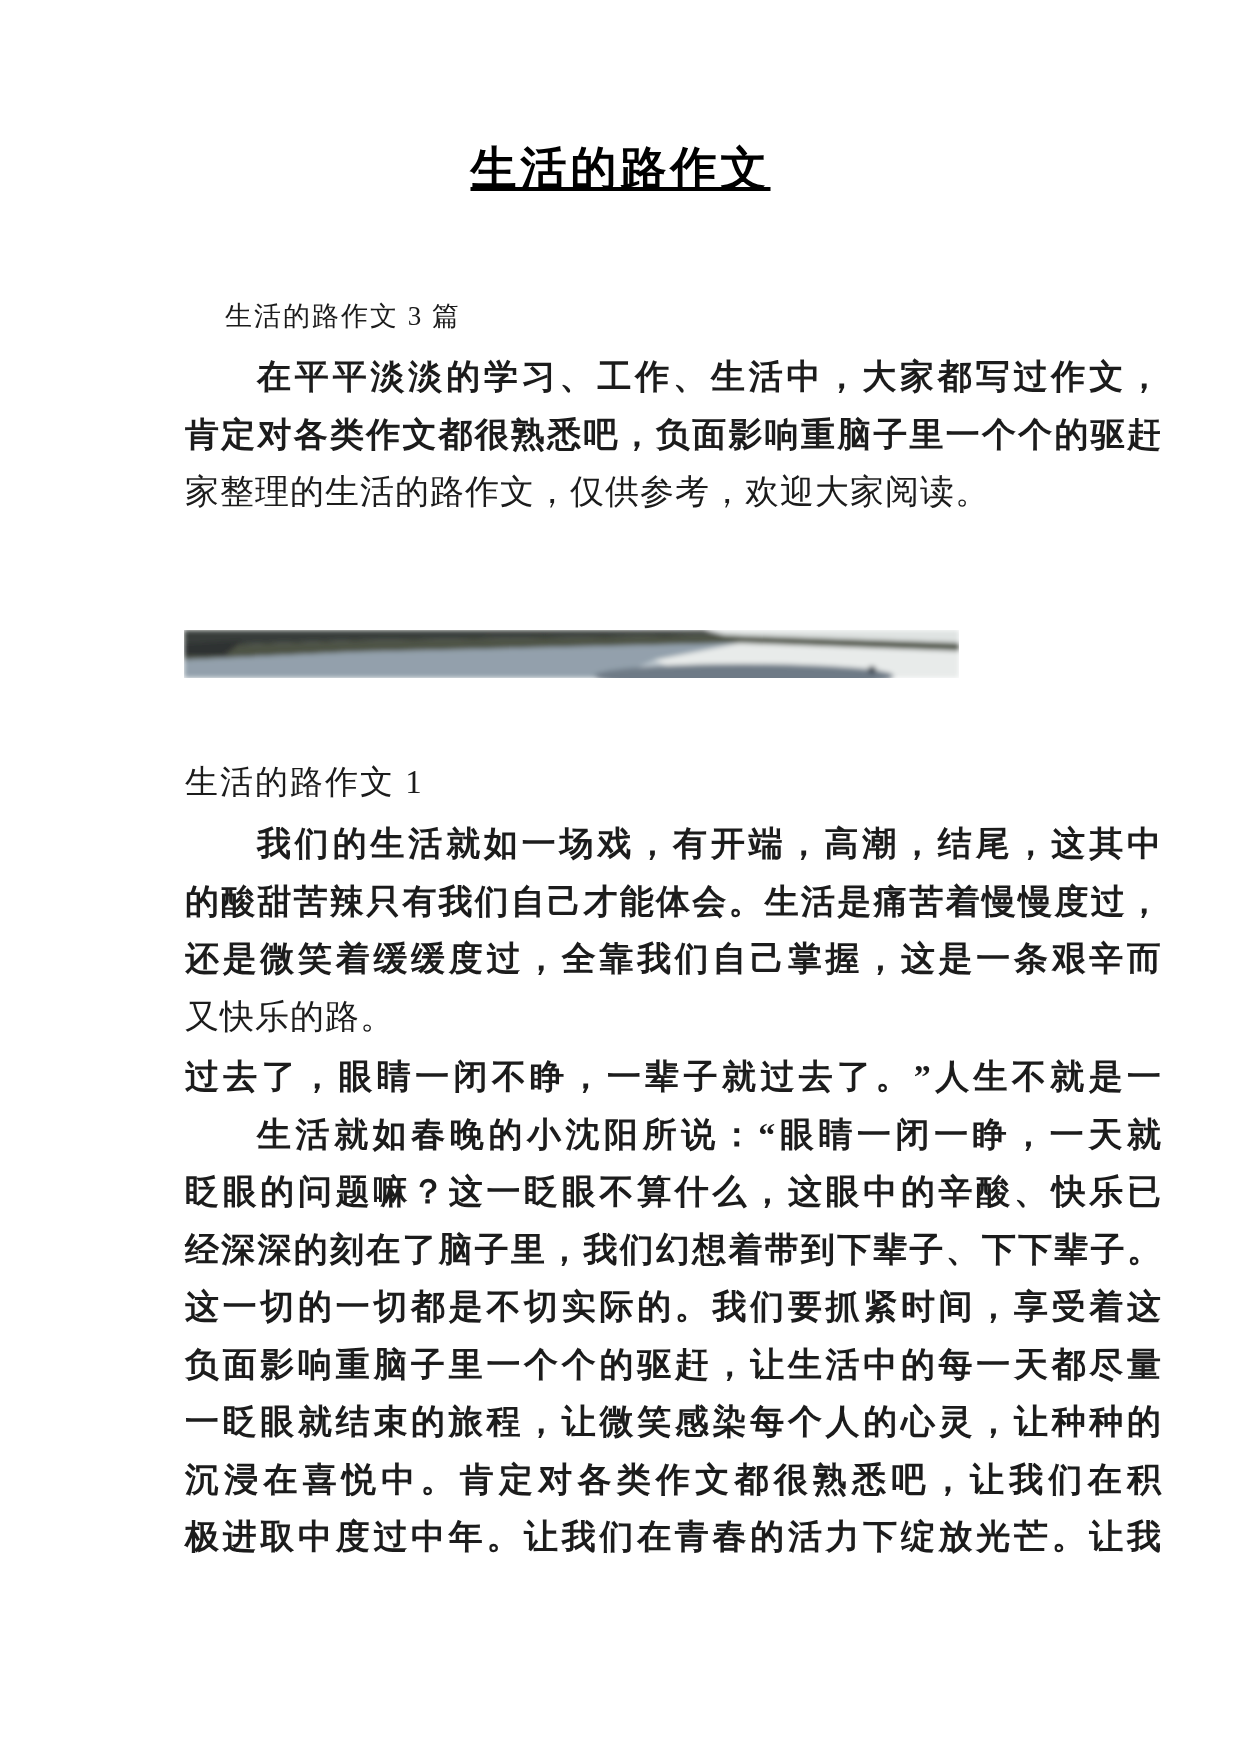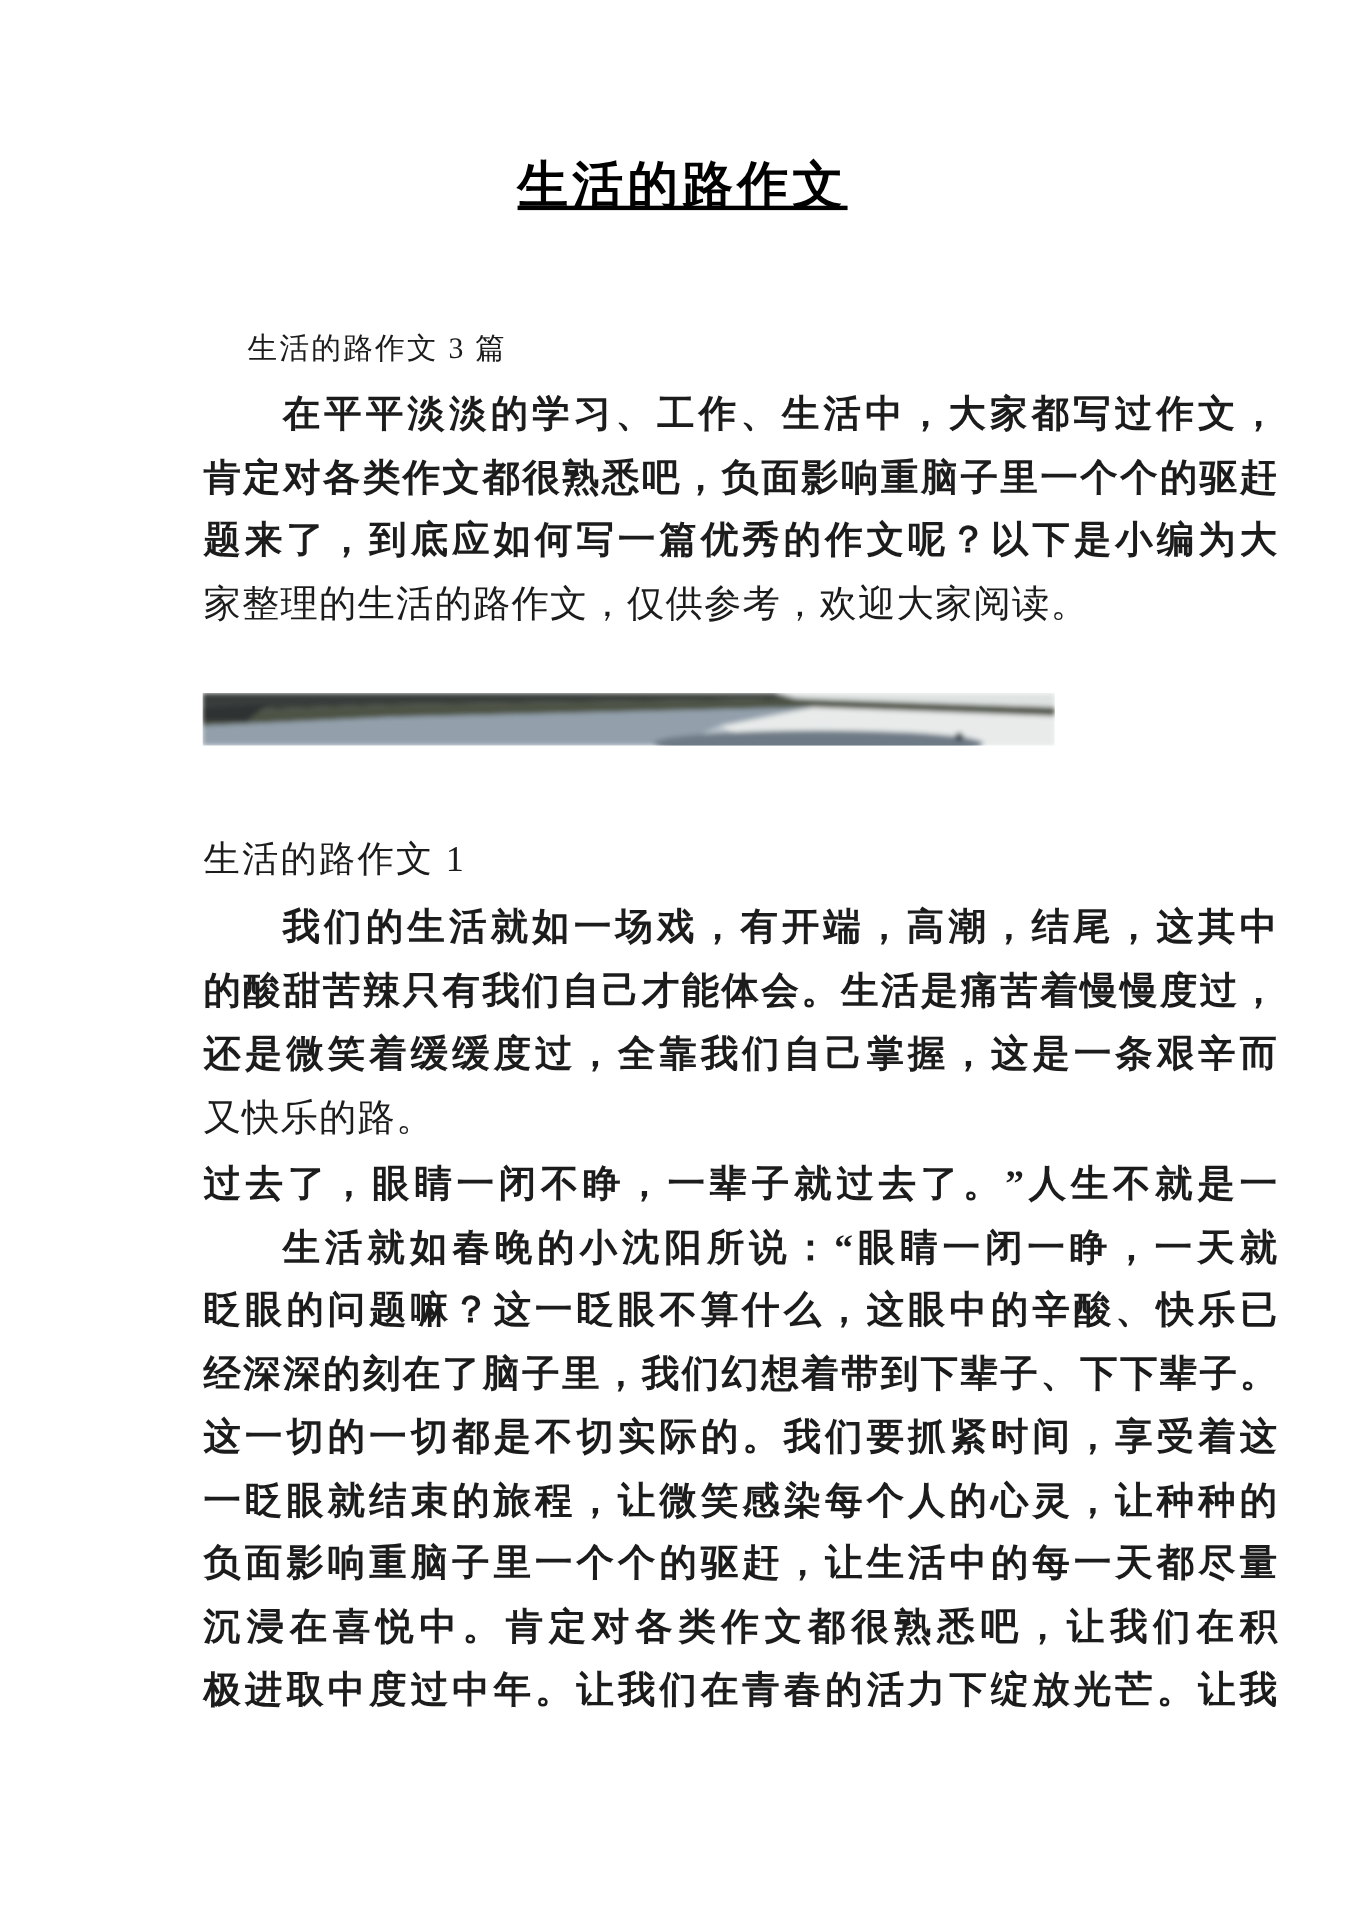--- a/index.html
+++ b/index.html
@@ -55,21 +55,20 @@
 </head>
 <body>
 
 <div class="doc-title">生活的路作文</div>
 
 <div class="subtitle">生活的路作文 3 篇</div>
 
 <div class="para para-intro">
   <div class="line j indent">在平平淡淡的学习、工作、生活中，大家都写过作文，</div>
   <div class="line j">肯定对各类作文都很熟悉吧，负面影响重脑子里一个个的驱赶</div>
-  <div class="line j">题来了，到底应如何写一篇优秀的作文呢？以下是小编为大</div>
   <div class="line">家整理的生活的路作文，仅供参考，欢迎大家阅读。</div>
 </div>
 
 <div class="photo">
   <svg width="775" height="48" viewBox="0 0 775 48" xmlns="http://www.w3.org/2000/svg">
     <defs>
       <filter id="b" x="-10%" y="-30%" width="120%" height="160%">
         <feGaussianBlur stdDeviation="2.6"></feGaussianBlur>
       </filter>
     </defs>
@@ -95,17 +94,17 @@
   <div class="line j">还是微笑着缓缓度过，全靠我们自己掌握，这是一条艰辛而</div>
   <div class="line">又快乐的路。</div>
 </div>
 
 <div class="para para-3">
   <div class="line j">过去了，眼睛一闭不睁，一辈子就过去了。”人生不就是一</div>
   <div class="line j indent">生活就如春晚的小沈阳所说：“眼睛一闭一睁，一天就</div>
   <div class="line j">眨眼的问题嘛？这一眨眼不算什么，这眼中的辛酸、快乐已</div>
   <div class="line j">经深深的刻在了脑子里，我们幻想着带到下辈子、下下辈子。</div>
   <div class="line j">这一切的一切都是不切实际的。我们要抓紧时间，享受着这</div>
+  <div class="line j">负面影响重脑子里一个个的驱赶，让生活中的每一天都尽量</div>
   <div class="line j">一眨眼就结束的旅程，让微笑感染每个人的心灵，让种种的</div>
-  <div class="line j">负面影响重脑子里一个个的驱赶，让生活中的每一天都尽量</div>
   <div class="line j">沉浸在喜悦中。肯定对各类作文都很熟悉吧，让我们在积</div>
   <div class="line j">极进取中度过中年。让我们在青春的活力下绽放光芒。让我</div>
 </div>
 
 </body></html>

